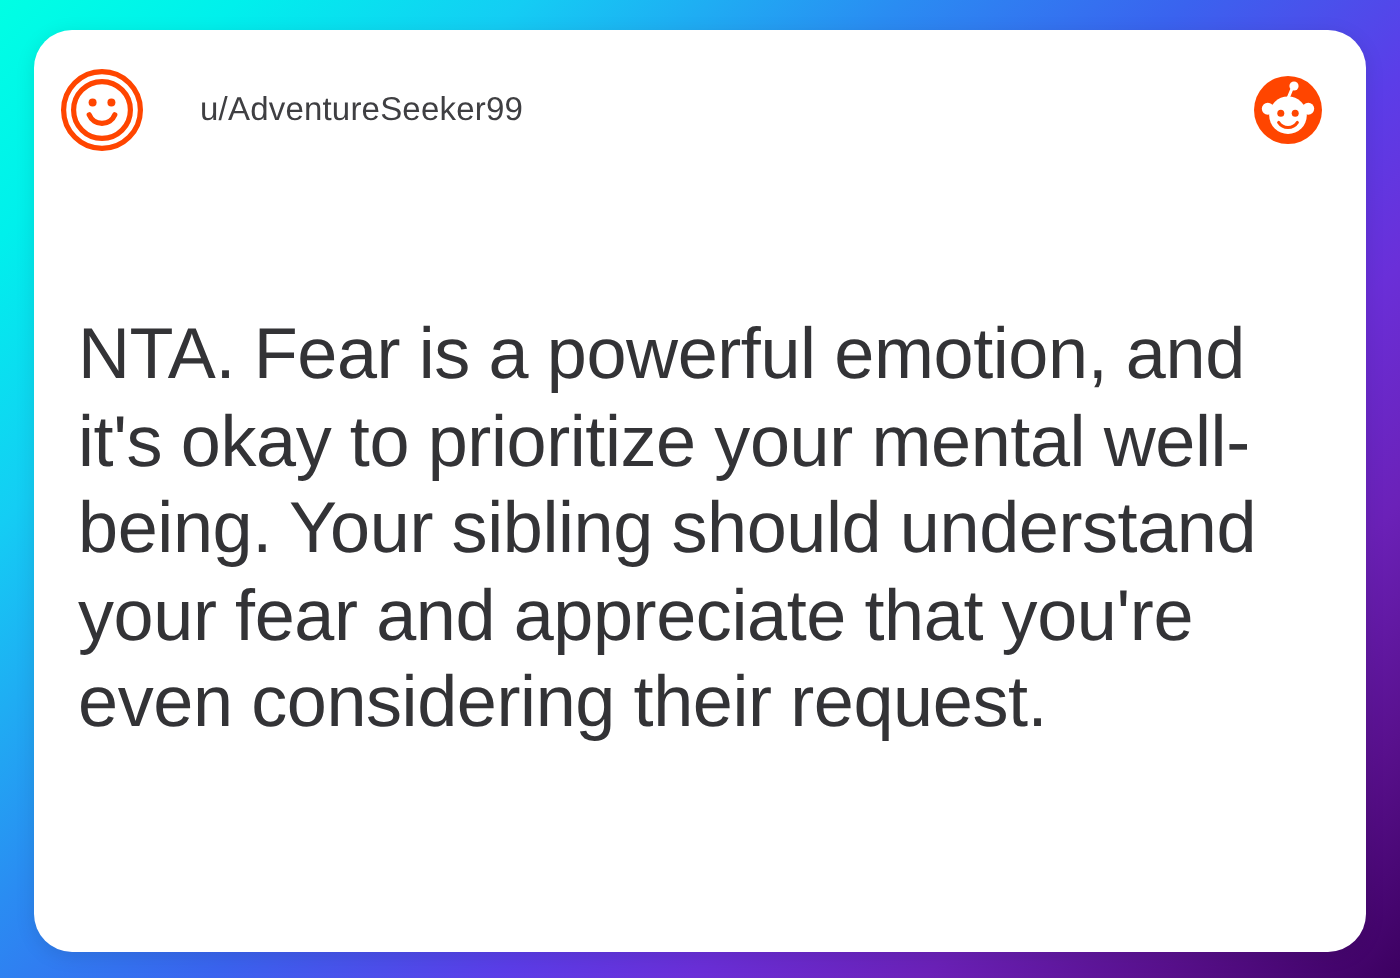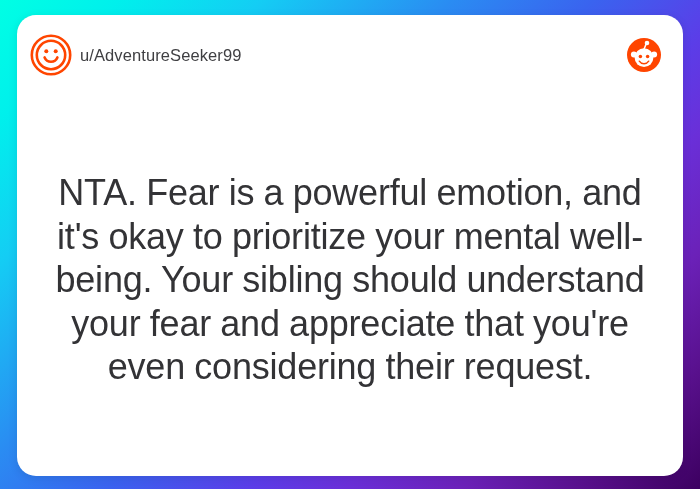--- a/index.html
+++ b/index.html
@@ -57,44 +57,43 @@
   }
 
   .avatar {
     width: 42px;
     height: 42px;
     flex: 0 0 42px;
     display: block;
   }
 
   .username {
-    margin-left: 8px;
+    margin-left: 28px;
     font-size: 16.5px;
     font-weight: 400;
     color: #3f3f42;
     letter-spacing: 0.1px;
     white-space: nowrap;
   }
 
   .spacer { flex: 1 1 auto; }
 
   .reddit-logo {
     width: 34px;
     height: 34px;
     flex: 0 0 34px;
     display: block;
   }
 
   
   .post-body {
     position: absolute;
     left: 22px;
-    top: 156px;
+    top: 140px;
     width: 622px;
-    text-align: center;
   }
 
   .post-text {
     font-size: 36px;
     line-height: 43.5px;
     color: #333336;
     letter-spacing: -0.2px;
     word-spacing: -0.5px;
     font-weight: 400;
     white-space: pre-wrap;

